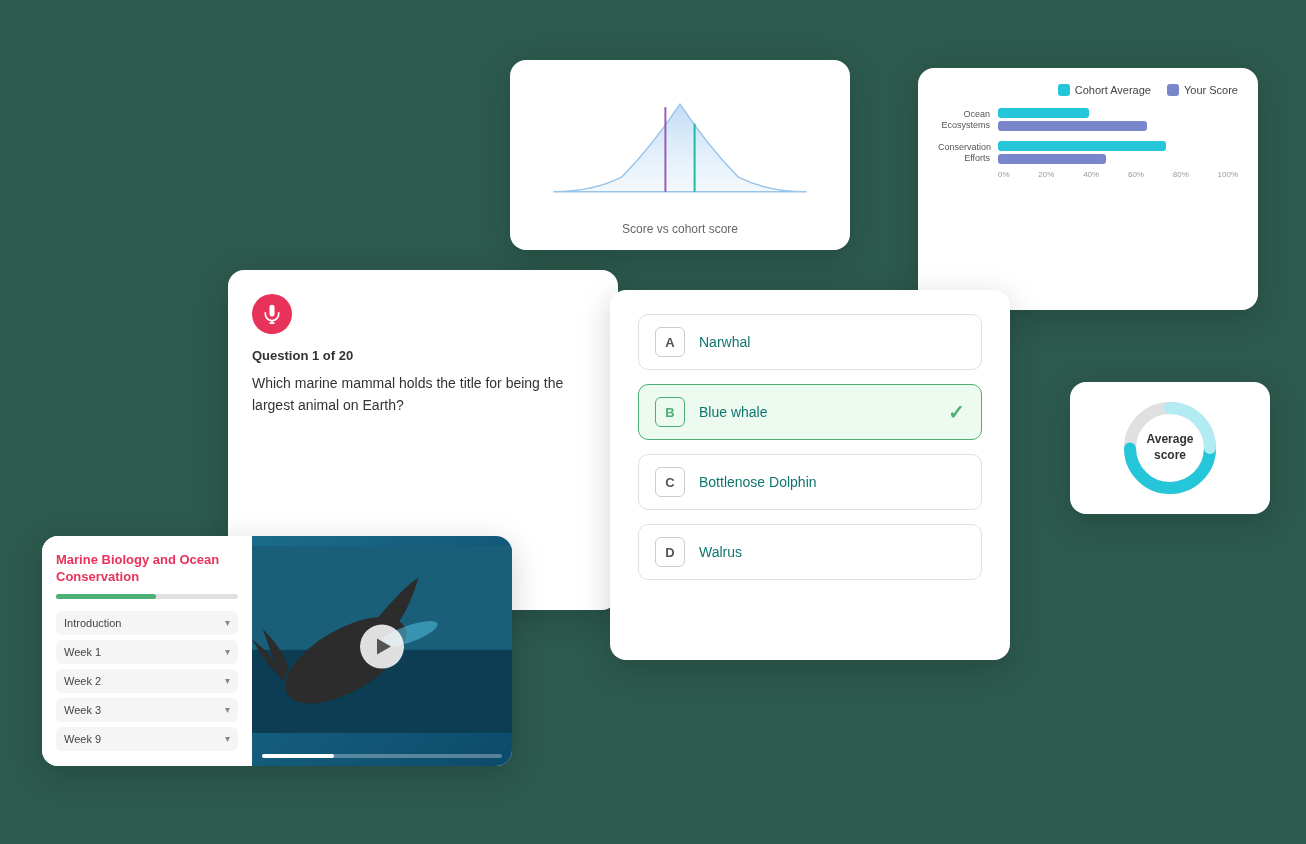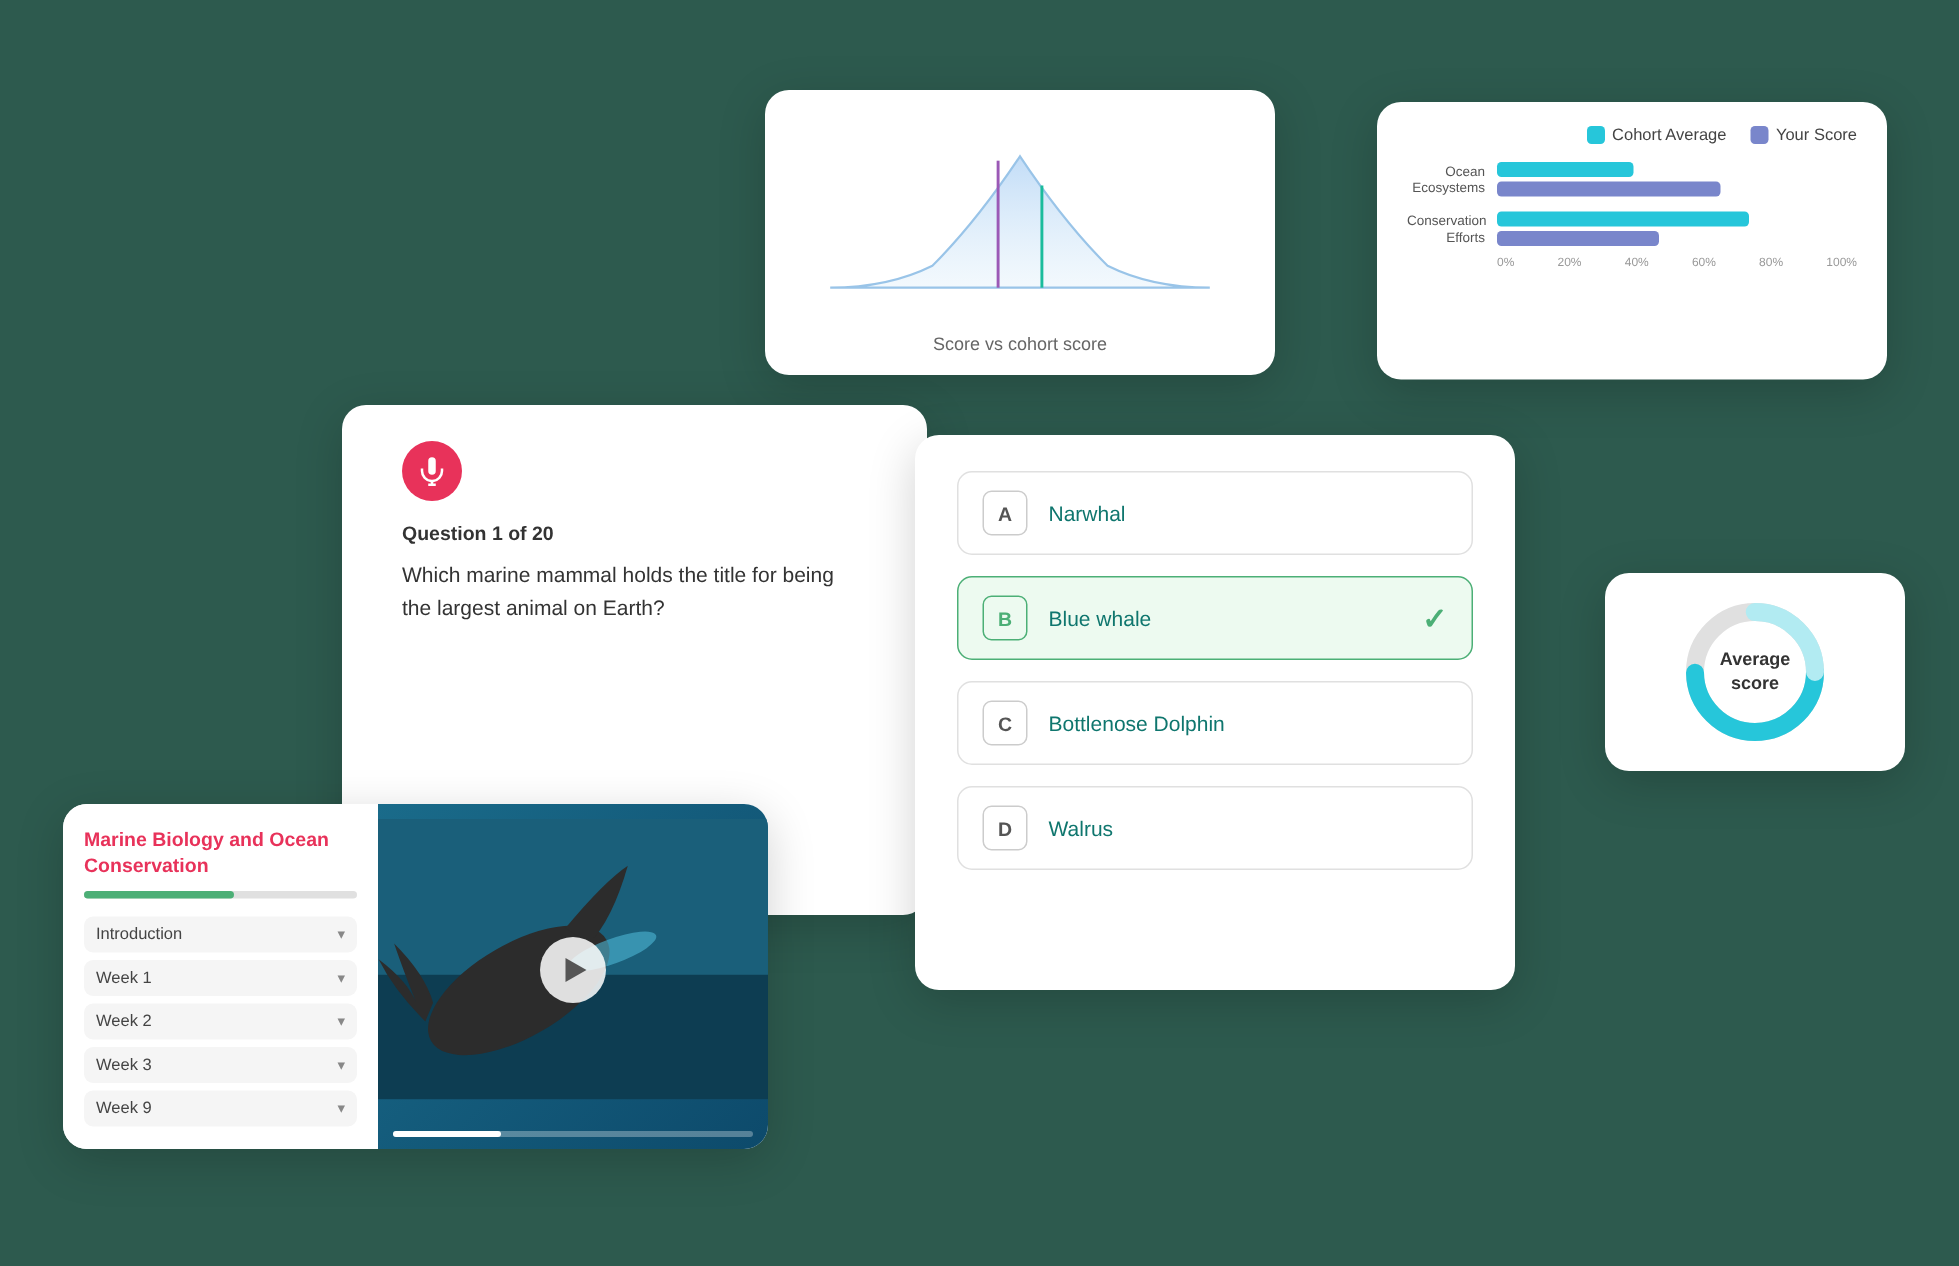--- a/index.html
+++ b/index.html
@@ -41,21 +41,21 @@
     .score-cohort-label {
       font-size: 12px;
       color: #666;
       text-align: center;
       margin-top: 6px;
     }
 
     
     .bar-chart-card {
       width: 340px;
-      height: 185px;
+      height: 242px;
       top: 68px;
       left: 918px;
       padding: 16px 20px 12px;
     }
     .legend {
       display: flex;
       gap: 16px;
       justify-content: flex-end;
       margin-bottom: 12px;
     }
@@ -106,21 +106,21 @@
       margin-top: 6px;
       padding-left: 60px;
     }
 
     
     .quiz-card {
       width: 390px;
       height: 340px;
       top: 270px;
       left: 228px;
-      padding: 24px 40px;
+      padding: 24px 24px;
     }
     .mic-icon-circle {
       width: 40px;
       height: 40px;
       background: #e8325a;
       border-radius: 50%;
       display: flex;
       align-items: center;
       justify-content: center;
       margin-bottom: 14px;

